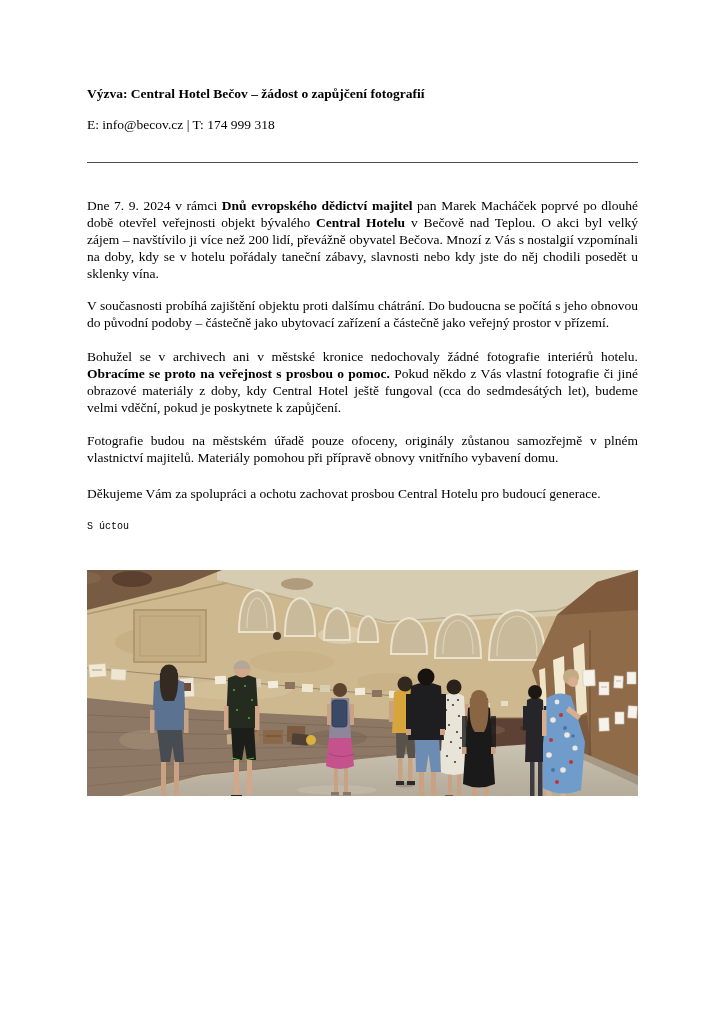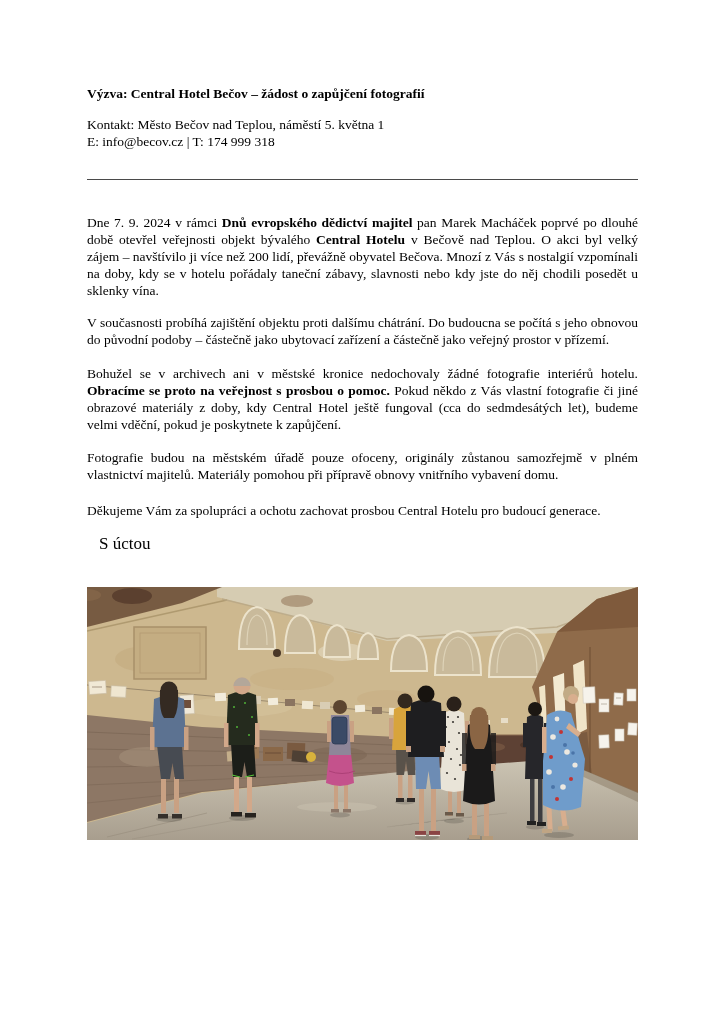--- a/index.html
+++ b/index.html
@@ -1,47 +1,46 @@
 <!DOCTYPE html>
 <html><head>
 <meta charset="utf-8">
 <style>
   html,body{margin:0;padding:0;background:#ffffff;}
   .page{
-    position:relative;width:725px;height:1024px;background:#ffffff;
+    position:relative;width:725px;height:796px;background:#ffffff;
     font-family:"Liberation Serif","DejaVu Serif",serif;color:#000;
     overflow:hidden;
   }
   .content{position:absolute;left:87px;top:0;width:551px;}
   .title{font-size:13.5px;line-height:17px;font-weight:bold;margin:85px 0 0 0;}
   .contact{font-size:13.5px;line-height:17px;margin:14px 0 0 0;}
   .contact div{white-space:nowrap;}
   .divider{border:none;border-top:1.6px solid #4a4a4a;margin:29px 0 0 0;height:0;}
   .para{font-size:13.5px;line-height:17px;text-align:justify;margin:17px 0 0 0;}
   .para.p1{margin-top:34px;}
   .para.p2{margin-top:15px;}
   .para.p3{}
   .para.p4{margin-top:16px;}
   .para.p5{margin-top:19px;}
-  .closing{font-size:17px;line-height:17px;margin:16px 0 0 12px;}
+  .closing{font-size:10px;line-height:17px;margin:16px 0 0 0;font-family:Liberation Mono, monospace;}
   .signature{font-size:13.5px;line-height:17px;font-weight:bold;margin:0;}
   strong{font-weight:bold;}
   .photo{margin:35px 0 0 0;width:551px;height:253px;overflow:hidden;}
   .photo svg{display:block;width:551px;height:253px;}
 </style>
 </head>
 <body>
 
 <div class="page">
   <div class="content">
 
     <h1 class="title">Výzva: Central Hotel Bečov – žádost o zapůjčení fotografií</h1>
 
     <div class="contact">
-      <div>Kontakt: Město Bečov nad Teplou, náměstí 5. května 1</div>
       <div>E: info@becov.cz | T: 174 999 318</div>
     </div>
 
     <hr class="divider">
 
     <p class="para p1"><span>Dne 7. 9. 2024 v rámci </span><strong>Dnů evropského dědictví majitel</strong><span> pan Marek Macháček poprvé po dlouhé době otevřel veřejnosti objekt bývalého </span><strong>Central Hotelu</strong><span> v Bečově nad Teplou. O akci byl velký zájem – navštívilo ji více než 200 lidí, převážně obyvatel Bečova. Mnozí z Vás s nostalgií vzpomínali na doby, kdy se v hotelu pořádaly taneční zábavy, slavnosti nebo kdy jste do něj chodili posedět u sklenky vína.</span></p>
 
     <p class="para p2">V současnosti probíhá zajištění objektu proti dalšímu chátrání. Do budoucna se počítá s jeho obnovou do původní podoby – částečně jako ubytovací zařízení a částečně jako veřejný prostor v přízemí.</p>
 
     <p class="para p3"><span>Bohužel se v archivech ani v městské kronice nedochovaly žádné fotografie interiérů hotelu. </span><strong>Obracíme se proto na veřejnost s prosbou o pomoc.</strong><span> Pokud někdo z Vás vlastní fotografie či jiné obrazové materiály z doby, kdy Central Hotel ještě fungoval (cca do sedmdesátých let), budeme velmi vděční, pokud je poskytnete k zapůjčení.</span></p>

